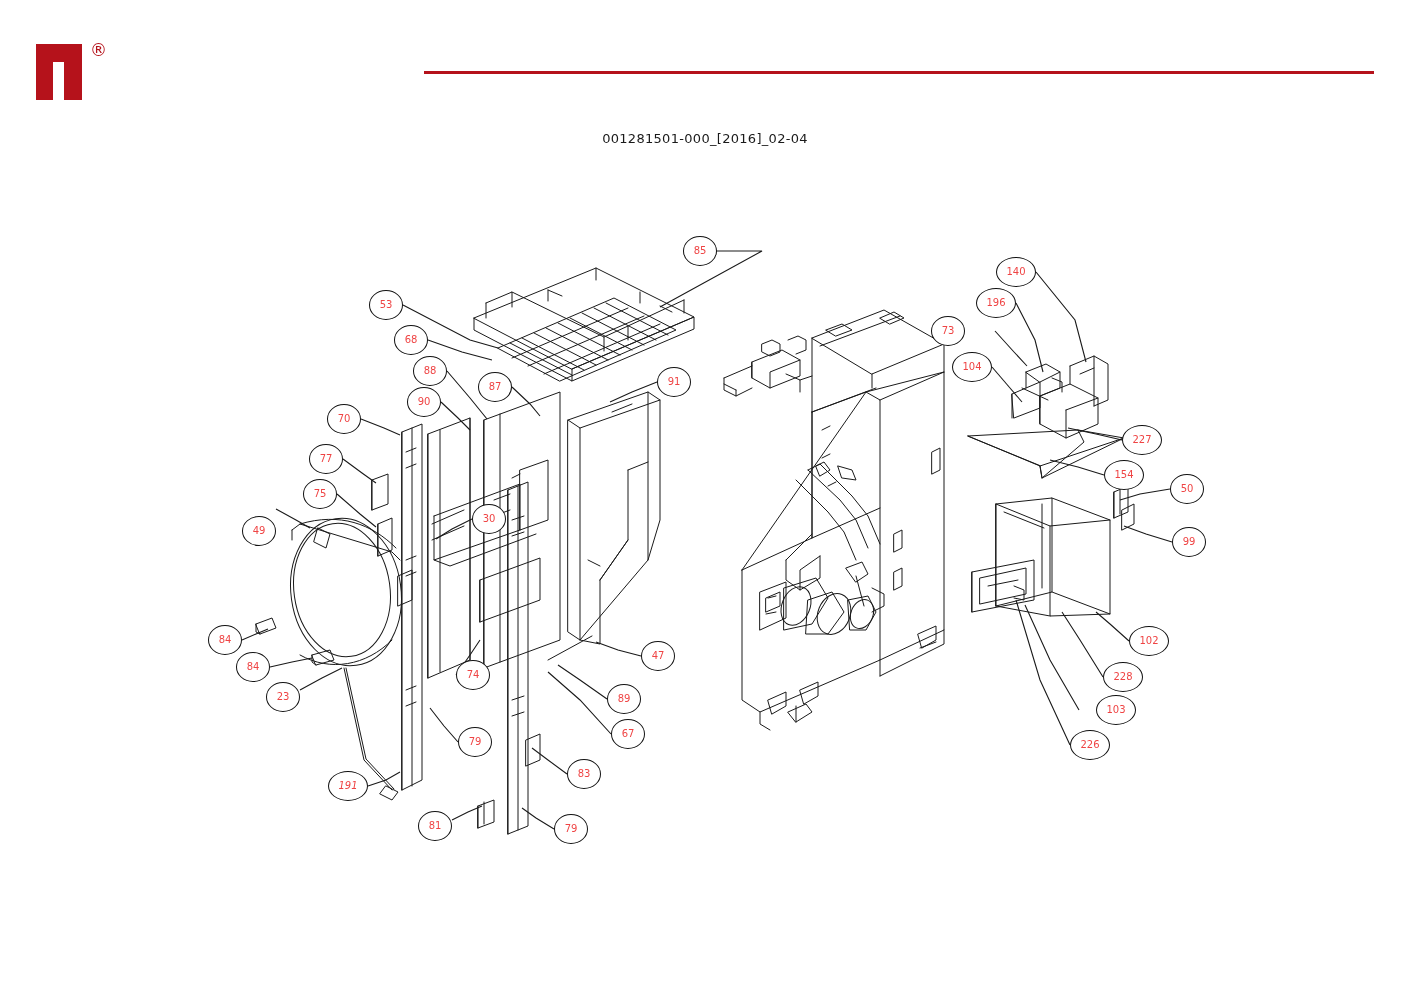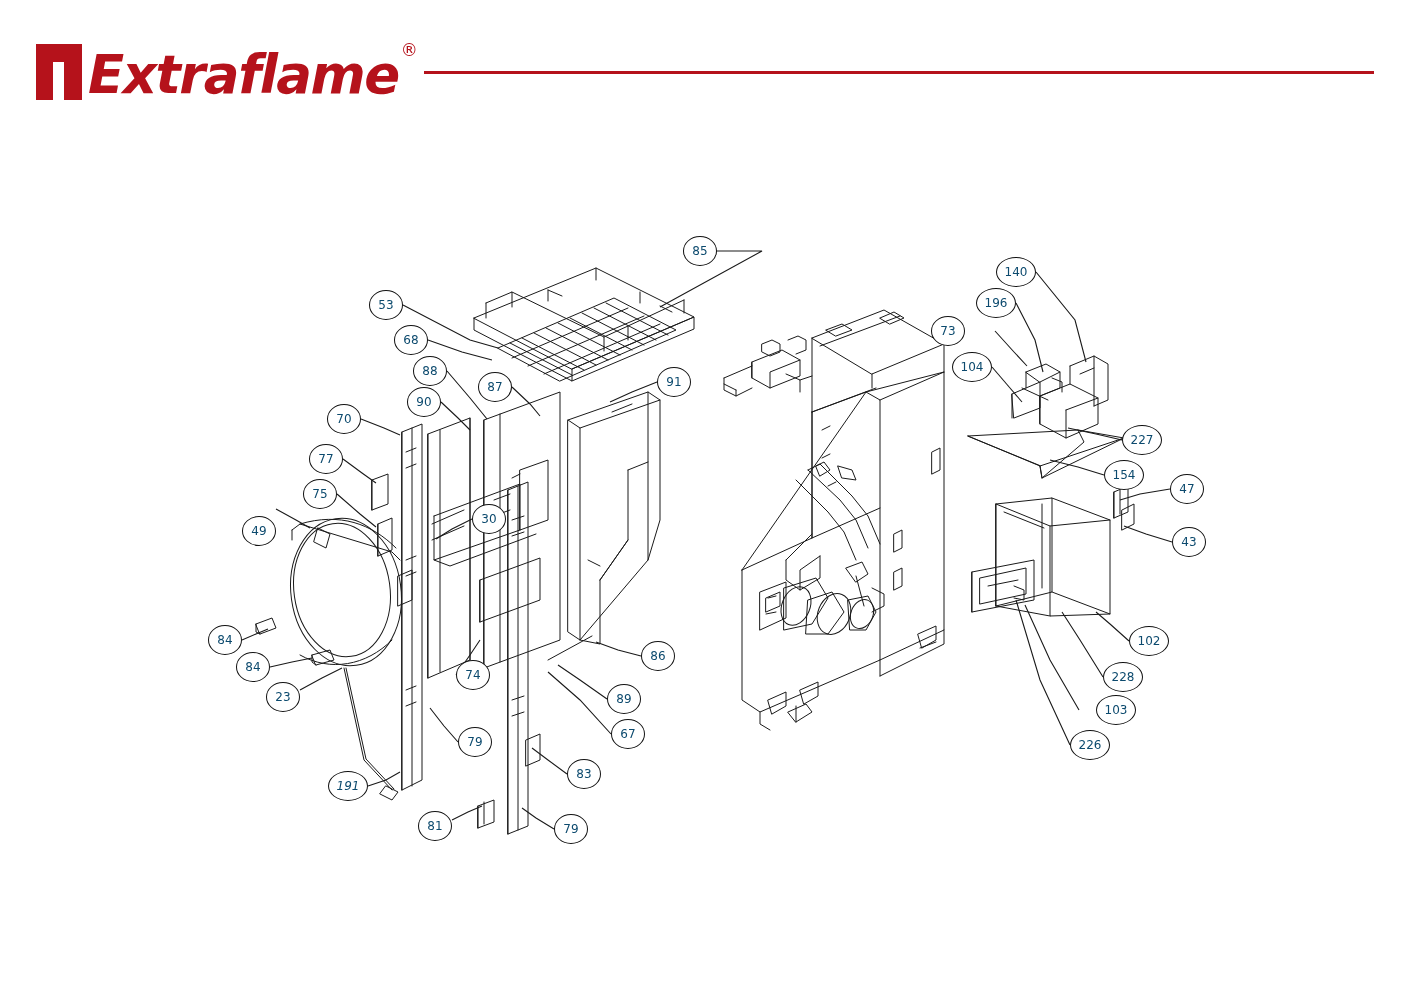--- a/index.html
+++ b/index.html
@@ -96,22 +96,22 @@
   }
   #drawing svg { display: block; }
 
   
   .callout {
     position: absolute;
     border: 1.4px solid #111111;
     border-radius: 50%;
     background: #ffffff;
     font-family: "DejaVu Sans", sans-serif;
-    font-size: 12px;
-    color: #0c4a6e;
+    font-size: 10px;
+    color: #ef4444;
     text-align: center;
     line-height: 1;
     display: flex;
     align-items: center;
     justify-content: center;
     box-sizing: border-box;
     z-index: 5;
   }
   .callout.w2 { width: 34px; height: 30px; }
   .callout.w3 { width: 40px; height: 30px; }
@@ -121,24 +121,24 @@
 
 <div class="page">
 
   <div class="logo-wrap">
     <div class="logo-mark">
       <div class="blk b1"></div>
       <div class="blk b2"></div>
       <div class="blk b3"></div>
       <div class="notch"></div>
     </div>
-    <div class="logo-text">Extraflame</div>
     <div class="logo-reg">®</div>
   </div>
   <div class="header-rule"></div>
+  <div class="doc-code">001281501-000_[2016]_02-04</div>
 
   <div id="drawing">
     <svg width="1410" height="996" viewBox="0 0 1410 996" xmlns="http://www.w3.org/2000/svg">
       <g fill="none" stroke="#1a1a1a" stroke-width="1" stroke-linejoin="round" stroke-linecap="round">
 
         <g>
           <path d="M474 318 L596 268 L694 317 L572 369 Z"></path>
           <path d="M474 318 L474 330 L572 381 L572 369"></path>
           <path d="M572 369 L694 317 L694 329 L572 381"></path>
           <path d="M486 303 L486 318"></path>
@@ -426,33 +426,33 @@
       <div class="callout w2" style="left: 394px; top: 325px;">68</div>
       <div class="callout w2" style="left: 413px; top: 356px;">88</div>
       <div class="callout w2" style="left: 478px; top: 372px;">87</div>
       <div class="callout w2" style="left: 657px; top: 367px;">91</div>
       <div class="callout w2" style="left: 407px; top: 387px;">90</div>
       <div class="callout w2" style="left: 327px; top: 404px;">70</div>
       <div class="callout w2" style="left: 309px; top: 444px;">77</div>
       <div class="callout w2" style="left: 303px; top: 479px;">75</div>
       <div class="callout w2" style="left: 472px; top: 504px;">30</div>
       <div class="callout w2" style="left: 242px; top: 516px; text-align: right;">49</div>
-      <div class="callout w2" style="left: 1170px; top: 474px;">47</div>
-      <div class="callout w2" style="left: 1172px; top: 527px;">43</div>
+      <div class="callout w2" style="left: 1170px; top: 474px;">50</div>
+      <div class="callout w2" style="left: 1172px; top: 527px;">99</div>
       <div class="callout w3" style="left: 996px; top: 257px;">140</div>
       <div class="callout w3" style="left: 976px; top: 288px;">196</div>
       <div class="callout w2" style="left: 931px; top: 316px;">73</div>
       <div class="callout w3" style="left: 952px; top: 352px;">104</div>
       <div class="callout w3" style="left: 1122px; top: 425px;">227</div>
       <div class="callout w3" style="left: 1104px; top: 460px;">154</div>
       <div class="callout w2" style="left: 208px; top: 625px;">84</div>
       <div class="callout w2" style="left: 236px; top: 652px;">84</div>
       <div class="callout w2" style="left: 266px; top: 682px;">23</div>
       <div class="callout w2" style="left: 456px; top: 660px;">74</div>
-      <div class="callout w2" style="left: 641px; top: 641px;">86</div>
+      <div class="callout w2" style="left: 641px; top: 641px;">47</div>
       <div class="callout w2" style="left: 607px; top: 684px;">89</div>
       <div class="callout w2" style="left: 611px; top: 719px;">67</div>
       <div class="callout w2" style="left: 458px; top: 727px;">79</div>
       <div class="callout w2" style="left: 567px; top: 759px;">83</div>
       <div class="callout w3" style="left: 328px; top: 771px; font-style: italic;">191</div>
       <div class="callout w2" style="left: 418px; top: 811px;">81</div>
       <div class="callout w2" style="left: 554px; top: 814px;">79</div>
       <div class="callout w3" style="left: 1129px; top: 626px;">102</div>
       <div class="callout w3" style="left: 1103px; top: 662px;">228</div>
       <div class="callout w3" style="left: 1096px; top: 695px; text-align: center;">103</div>

